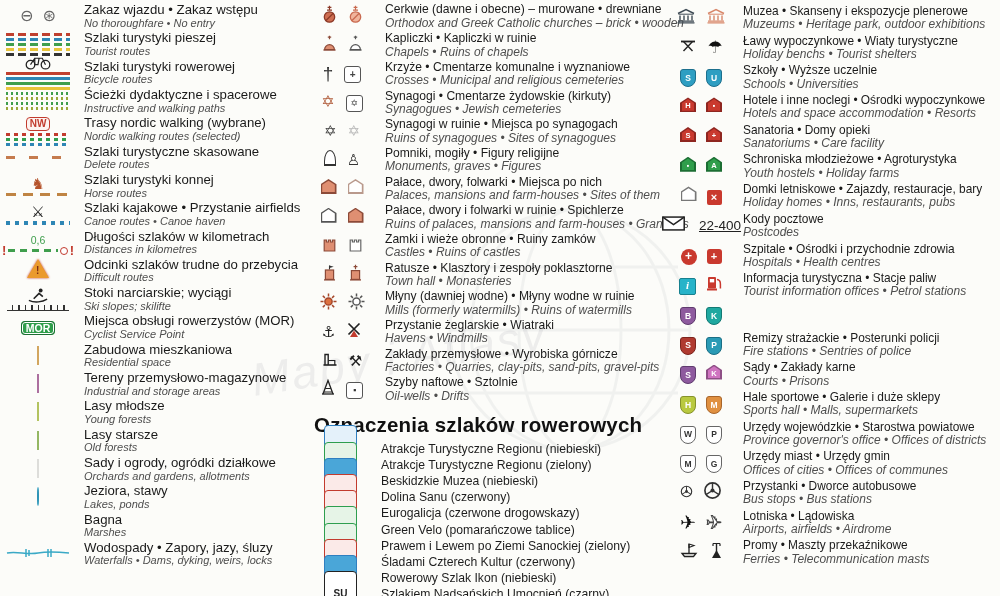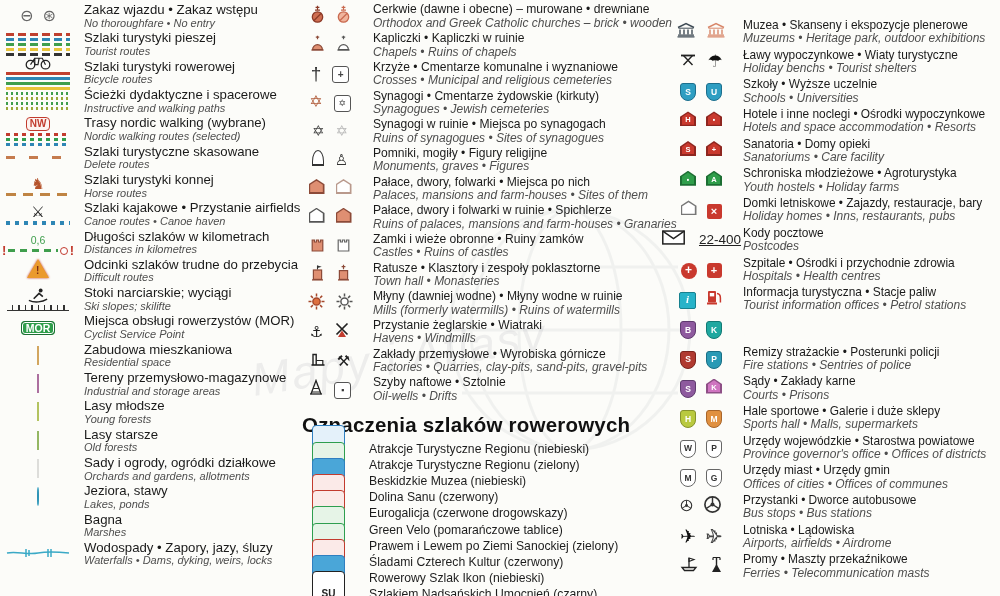--- a/index.html
+++ b/index.html
@@ -1,21 +1,21 @@
 <!DOCTYPE html>
 <html><head>
 <meta charset="utf-8">
 <style>
   html,body{margin:0;padding:0;}
   #stage{position:relative;width:1000px;height:596px;background:#fcfcf9;overflow:hidden;
          font-family:"Liberation Sans","DejaVu Sans",sans-serif;color:#1d1d1d;}
   .col{position:absolute;top:0;bottom:0;}
   #col-left{left:0;width:316px;padding-top:2px;}
-  #col-middle{left:300px;width:348px;padding-top:2px;}
-  #col-right{left:664px;width:336px;padding-top:17px;}
+  #col-middle{left:312px;width:348px;padding-top:2px;}
+  #col-right{left:664px;width:336px;padding-top:3px;}
   .row{display:flex;align-items:center;}
   #col-left .row{height:28.3px;}
   #col-middle .row{height:28.7px;}
   #col-right .row{height:29.7px;}
   .icons{flex:none;display:flex;align-items:center;justify-content:center;gap:9px;white-space:nowrap;}
   #col-left .icons{width:76px;}
   #col-middle .icons{width:60px;gap:11px;}
   #col-right .icons{width:74px;gap:10px;}
   .txt{line-height:1.03;overflow:visible;white-space:nowrap;}
   #col-left .txt{margin-left:8px;}

